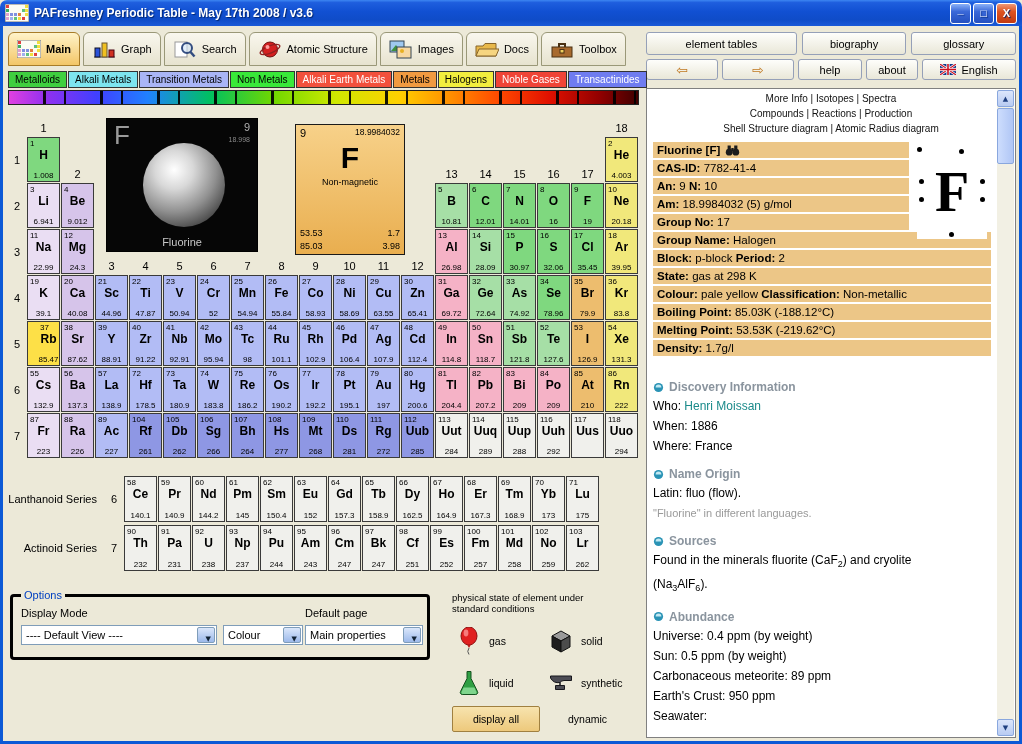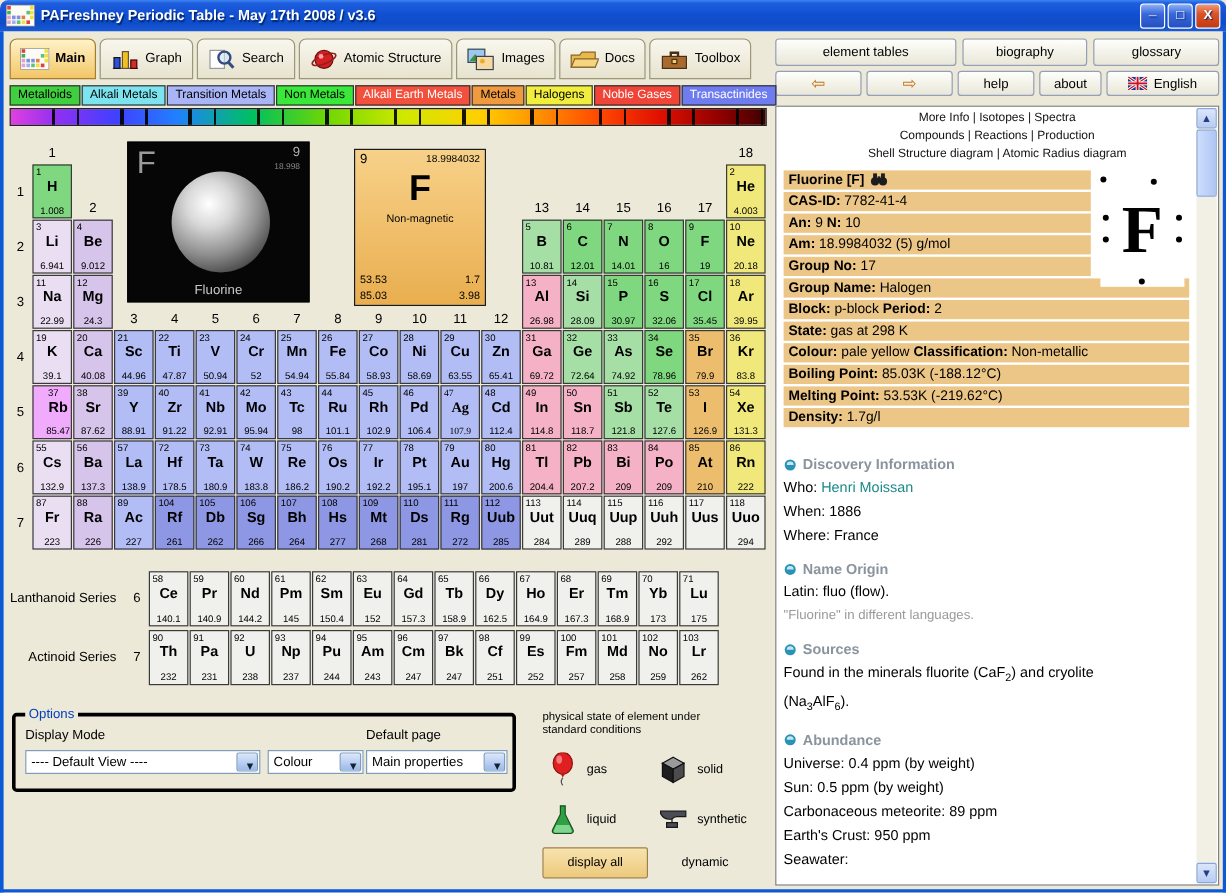--- a/index.html
+++ b/index.html
@@ -496,21 +496,21 @@
         <div class="ecell" style="background: rgb(237, 189, 110); grid-area: 5 / 18;">
           <span class="enum">35</span>
           <span class="esym">Br</span>
           <span class="emass">79.9</span>
         </div>
         <div class="ecell" style="background: rgb(241, 232, 123); grid-area: 5 / 19;">
           <span class="enum">36</span>
           <span class="esym">Kr</span>
           <span class="emass">83.8</span>
         </div>
-        <div class="ecell" style="background: #f0abfc; grid-area: 6 / 2; padding-left: 12px;">
+        <div class="ecell" style="background: #fde047; grid-area: 6 / 2; padding-left: 12px;">
           <span class="enum">37</span>
           <span class="esym">Rb</span>
           <span class="emass">85.47</span>
         </div>
         <div class="ecell" style="background: rgb(214, 196, 234); grid-area: 6 / 3;">
           <span class="enum">38</span>
           <span class="esym">Sr</span>
           <span class="emass">87.62</span>
         </div>
         <div class="ecell" style="background: rgb(178, 188, 245); grid-area: 6 / 4;">
@@ -546,21 +546,21 @@
         <div class="ecell" style="background: rgb(178, 188, 245); grid-area: 6 / 10;">
           <span class="enum">45</span>
           <span class="esym">Rh</span>
           <span class="emass">102.9</span>
         </div>
         <div class="ecell" style="background: rgb(178, 188, 245); grid-area: 6 / 11;">
           <span class="enum">46</span>
           <span class="esym">Pd</span>
           <span class="emass">106.4</span>
         </div>
-        <div class="ecell" style="background: rgb(178, 188, 245); grid-area: 6 / 12; font-family: Liberation Serif, serif;">
+        <div class="ecell" style="background: rgb(178, 188, 245); grid-area: 6 / 12;">
           <span class="enum">47</span>
           <span class="esym">Ag</span>
           <span class="emass">107.9</span>
         </div>
         <div class="ecell" style="background: rgb(178, 188, 245); grid-area: 6 / 13;">
           <span class="enum">48</span>
           <span class="esym">Cd</span>
           <span class="emass">112.4</span>
         </div>
         <div class="ecell" style="background: rgb(245, 178, 198); grid-area: 6 / 14;">

